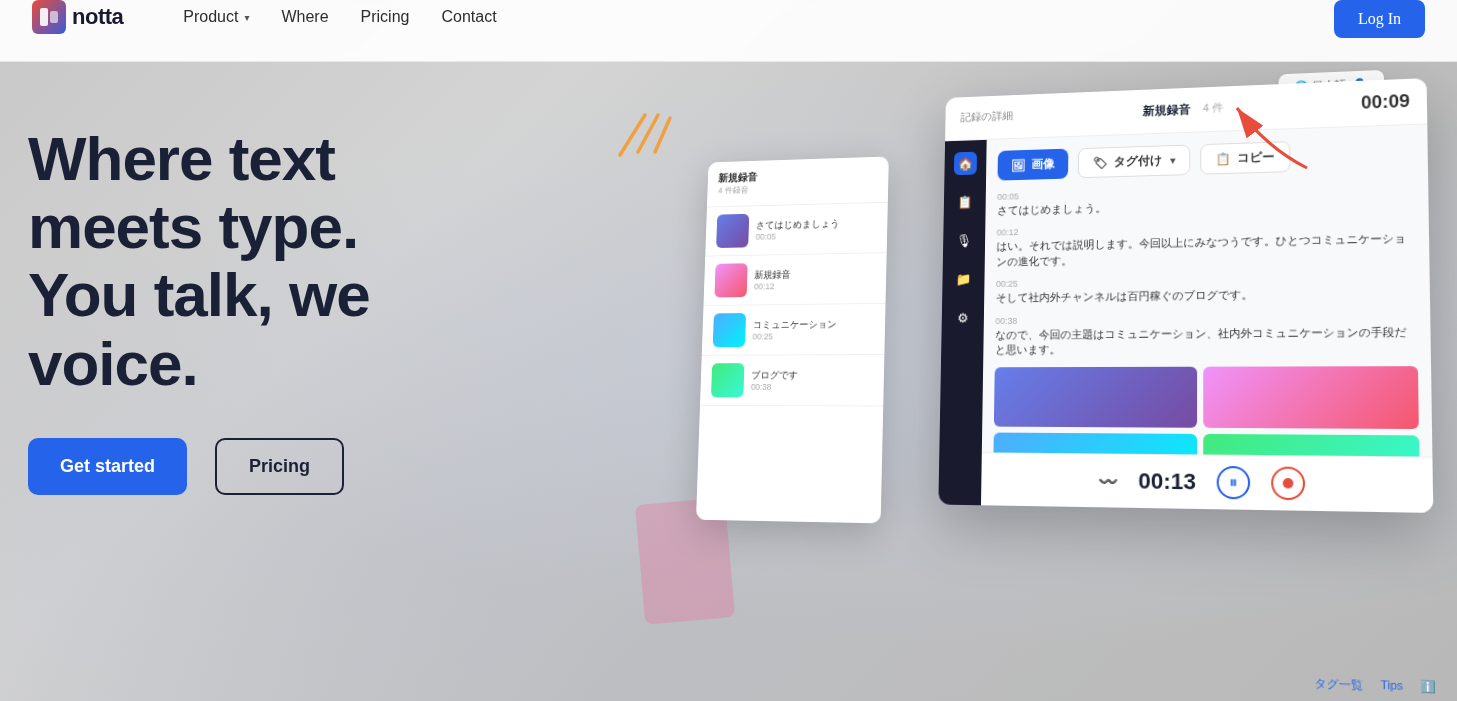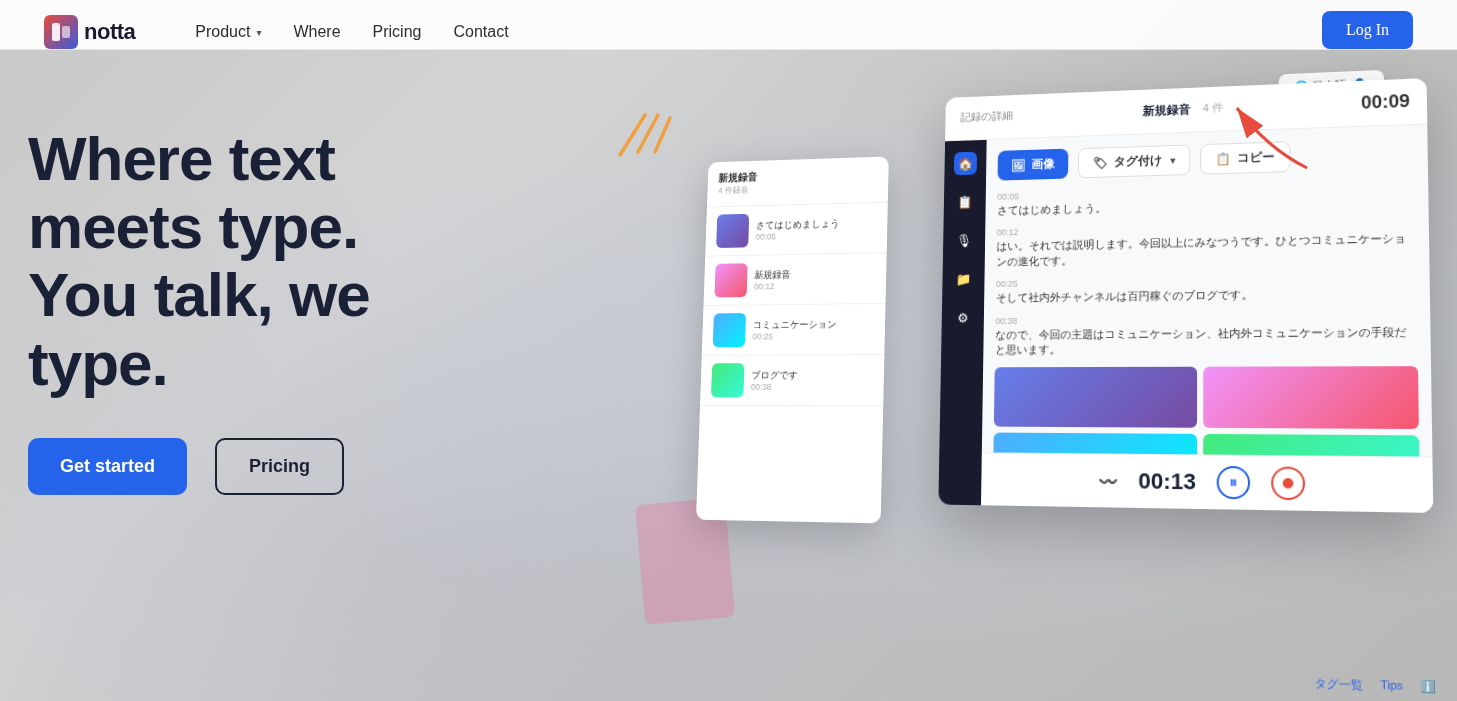--- a/index.html
+++ b/index.html
@@ -1,23 +1,23 @@
 <!DOCTYPE html>
 <html><head>
   <meta charset="utf-8">
   <style>
     * { margin: 0; padding: 0; box-sizing: border-box; }
     body { font-family: -apple-system, BlinkMacSystemFont, 'Segoe UI', sans-serif; width: 1457px; height: 701px; overflow: hidden; background: #d8d8d8; }
 
     
     .navbar {
-      position: fixed; top: 0; left: 0; right: 0; height: 50px;
+      position: fixed; top: 0; left: 0; right: 0; height: 62px;
       background: rgba(255,255,255,0.92); backdrop-filter: blur(4px);
-      display: flex; align-items: flex-end; justify-content: space-between;
-      padding: 0 44px; z-index: 100;
+      display: flex; align-items: flex-start; justify-content: space-between;
+      padding: 0 32px; z-index: 100;
       border-bottom: 1px solid rgba(0,0,0,0.08);
     }
     .nav-left { display: flex; align-items: center; gap: 40px; }
     .logo { display: flex; align-items: center; gap: 6px; text-decoration: none; }
     .logo-icon {
       width: 34px; height: 34px; background: linear-gradient(135deg, #e74c3c 0%, #3b5bdb 100%);
       border-radius: 6px; display: flex; align-items: center; justify-content: center;
     }
     .logo-icon svg { width: 20px; height: 20px; }
     .logo-text { font-size: 22px; font-weight: 700; color: #1a1a2e; letter-spacing: -0.5px; }
@@ -238,21 +238,21 @@
 </div>
 
 <div class="hero">
   <div class="hero-bg"></div>
 
   <div class="hero-content">
     <h1 class="hero-headline">
       <span>Where text</span><br>
       <span>meets type.</span><br>
       <span>You talk, we</span><br>
-      <span>type.</span>
+      <span>voice.</span>
     </h1>
     <div class="hero-buttons">
       <button class="btn-primary">Get started</button>
       <button class="btn-secondary">Pricing</button>
     </div>
   </div>
 
   <div class="deco-lines">
     <svg viewBox="0 0 70 60">
       <line x1="35" y1="5" x2="10" y2="45" stroke="#f0a040" stroke-width="3.5" stroke-linecap="round"></line>

